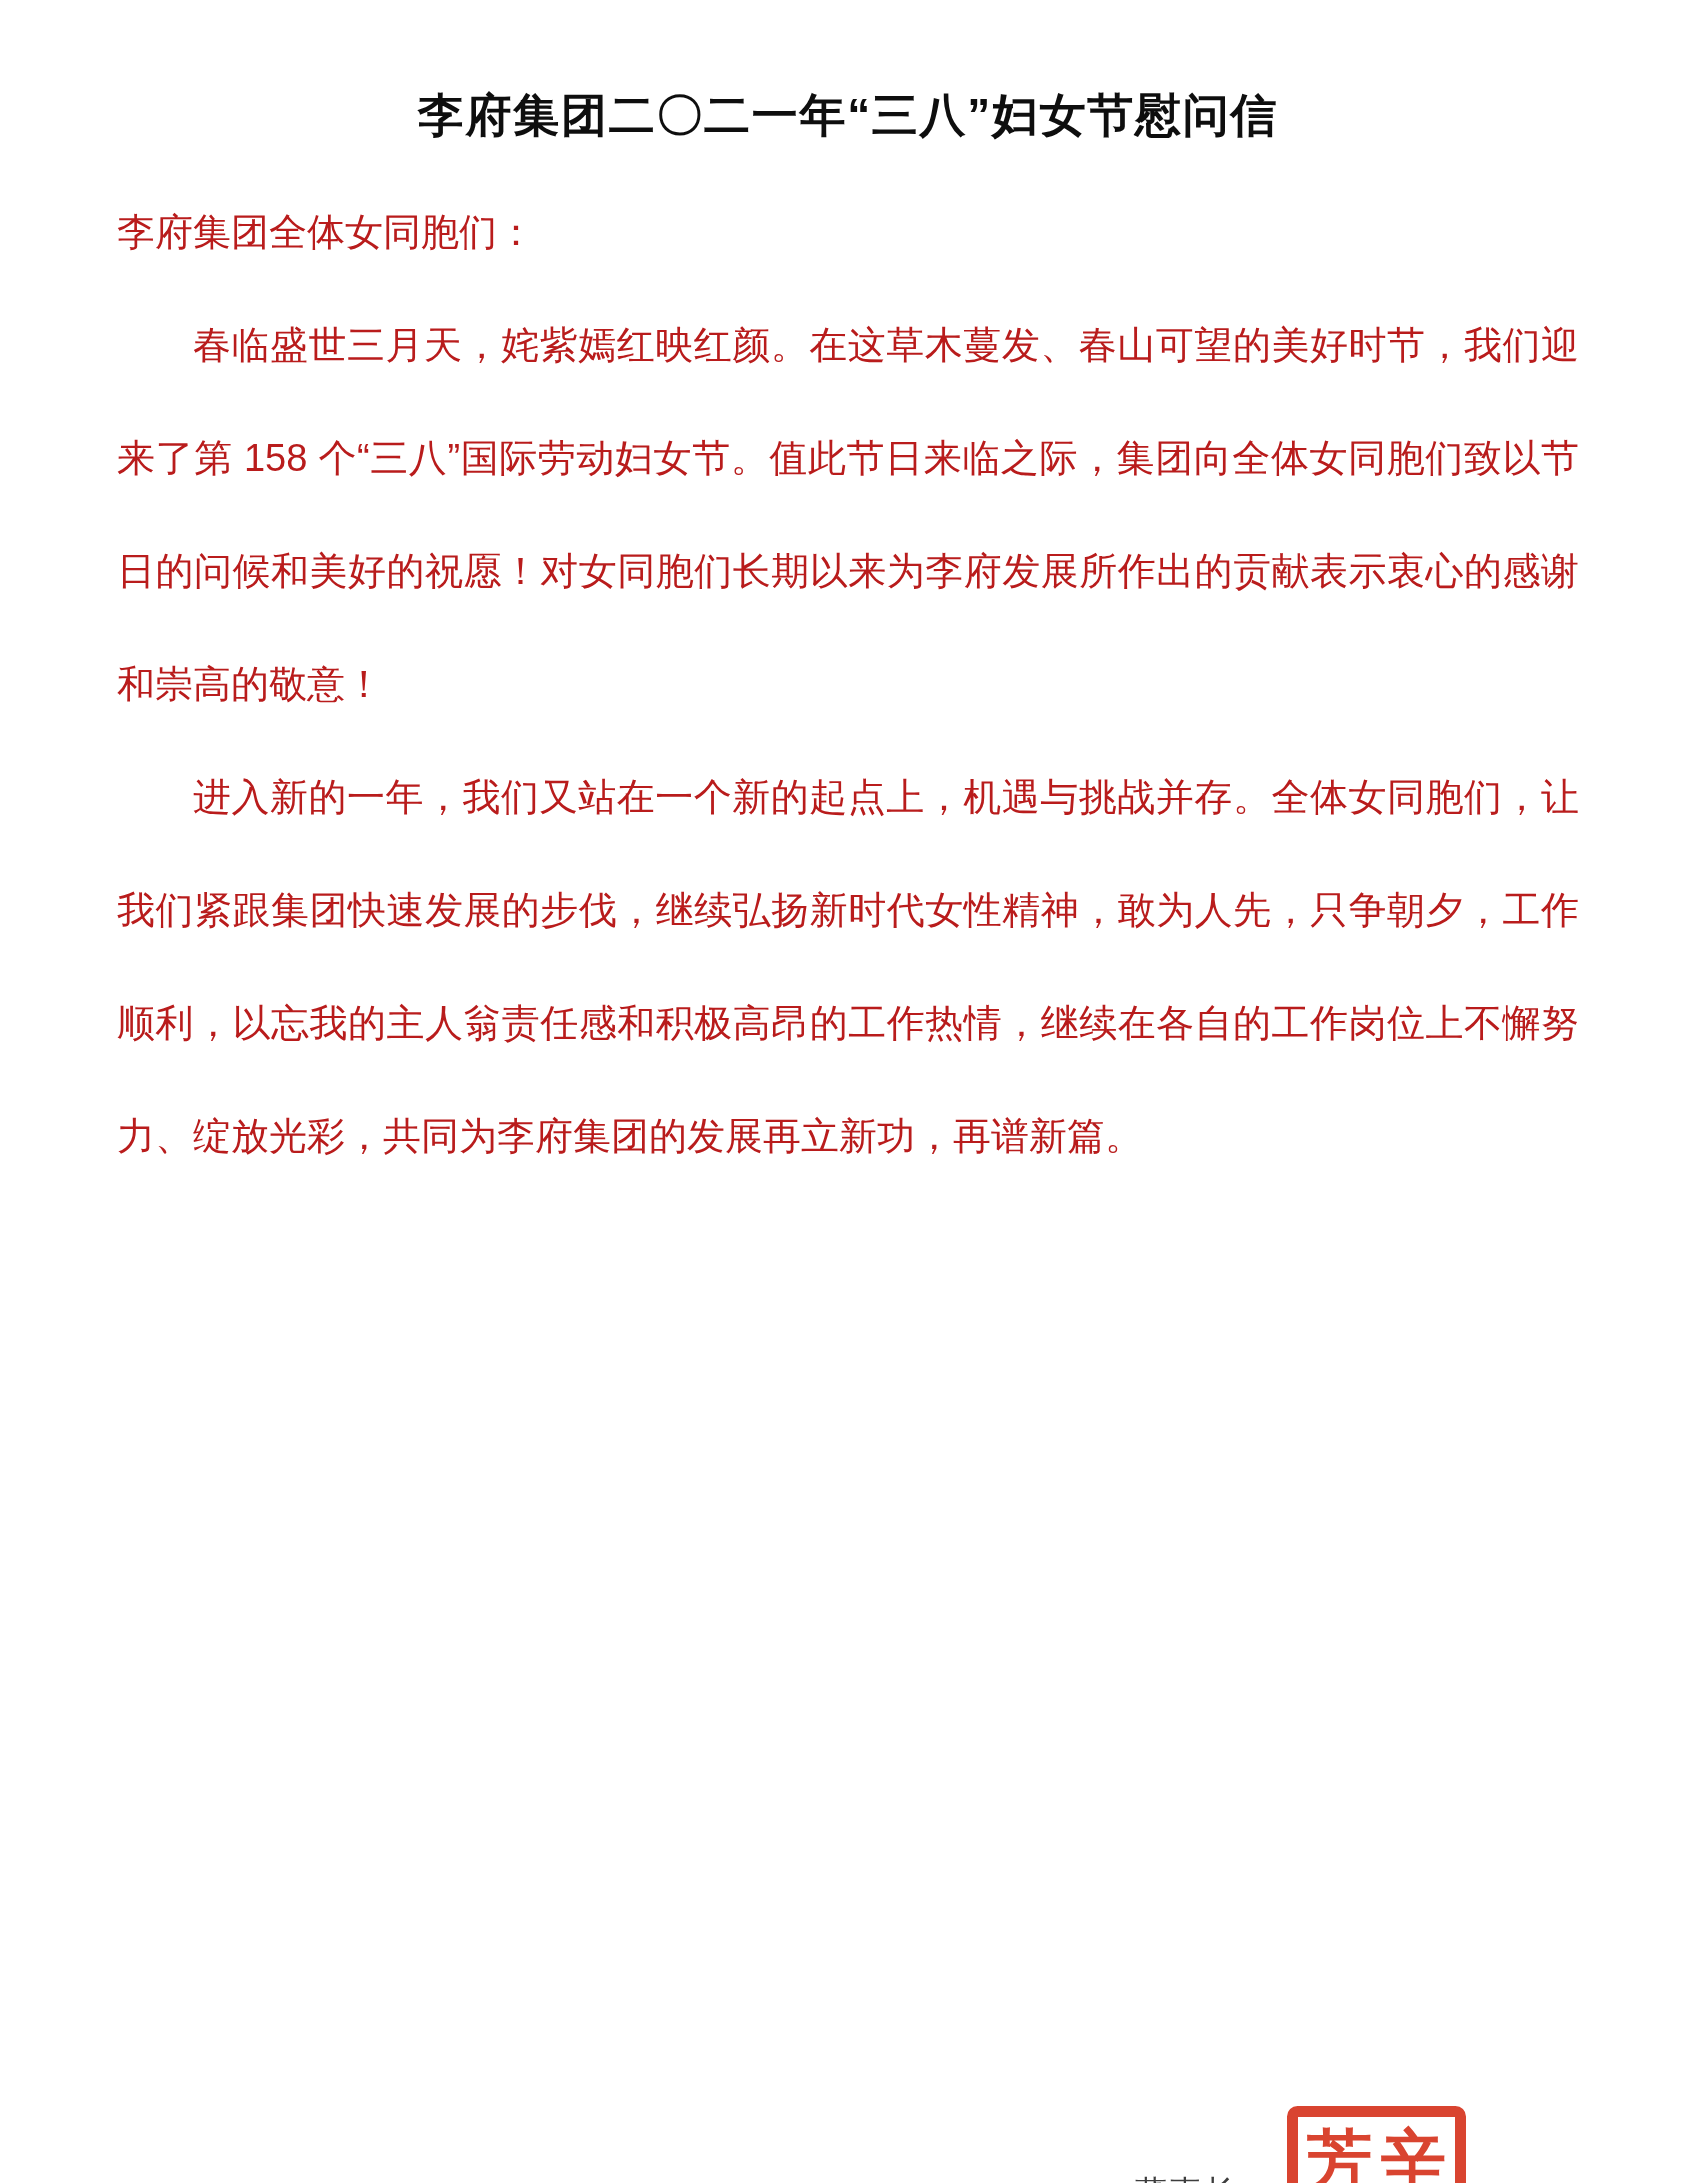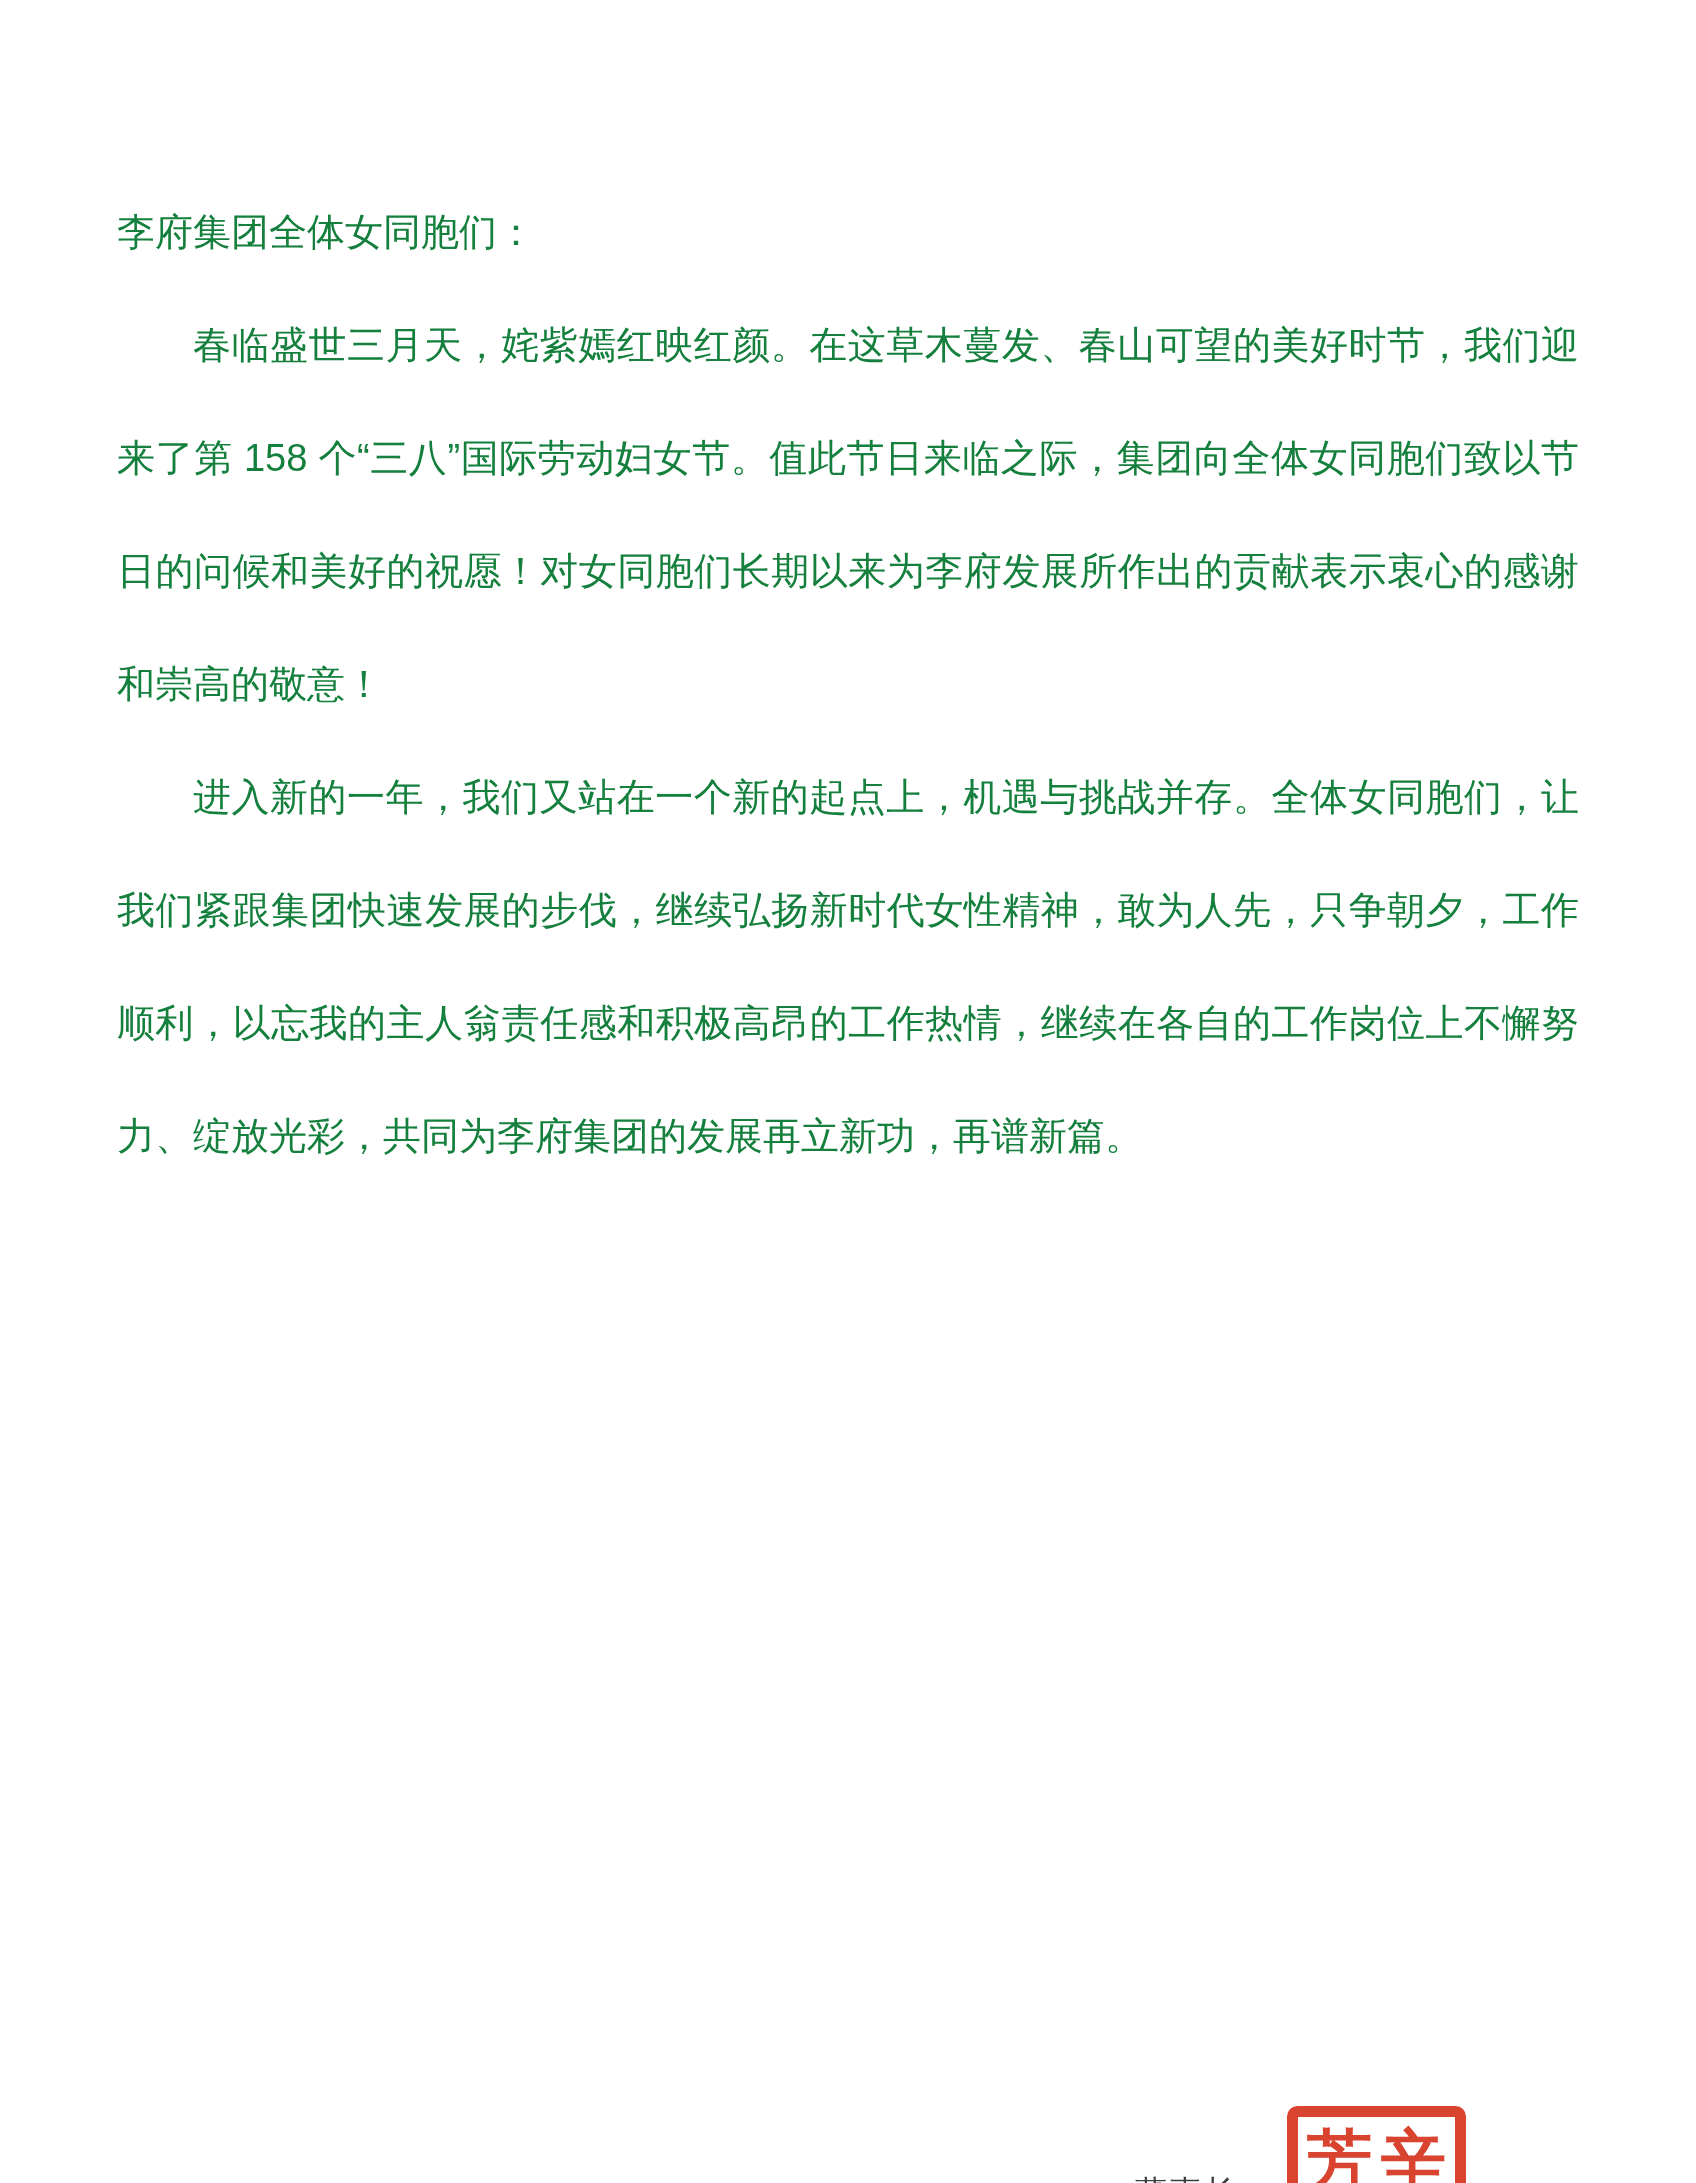--- a/index.html
+++ b/index.html
@@ -29,21 +29,21 @@
     color: #0e0e0e;
   }
   .letter-body {
     position: absolute;
     top: 176px;
     left: 117px;
     width: 1462px;
     font-size: 38px;
     line-height: 113px;
     text-align: justify;
-    color: #15803d;
+    color: #b91c1c;
   }
   .salutation {
     margin: 0;
     text-indent: 0;
   }
   .para {
     margin: 0;
     text-indent: 2em;
   }
   .signature {
@@ -78,20 +78,21 @@
     line-height: 1;
     font-weight: 700;
     color: #d94430;
   }
 </style>
 </head>
 <body>
 
 <div class="page" style="background: rgb(255, 255, 255); color: rgb(21, 21, 21);">
 
+  <h1 class="title">李府集团二〇二一年“三八”妇女节慰问信</h1>
 
   <div class="letter-body">
     <p class="salutation">李府集团全体女同胞们：</p>
     <p class="para">春临盛世三月天，姹紫嫣红映红颜。在这草木蔓发、春山可望的美好时节，我们迎来了第 158 个“三八”国际劳动妇女节。值此节日来临之际，集团向全体女同胞们致以节日的问候和美好的祝愿！对女同胞们长期以来为李府发展所作出的贡献表示衷心的感谢和崇高的敬意！</p>
     <p class="para">进入新的一年，我们又站在一个新的起点上，机遇与挑战并存。全体女同胞们，让我们紧跟集团快速发展的步伐，继续弘扬新时代女性精神，敢为人先，只争朝夕，工作顺利，以忘我的主人翁责任感和积极高昂的工作热情，继续在各自的工作岗位上不懈努力、绽放光彩，共同为李府集团的发展再立新功，再谱新篇。</p>
   </div>
 
   <div class="signature">
     <span>董事长：</span>
   </div>

